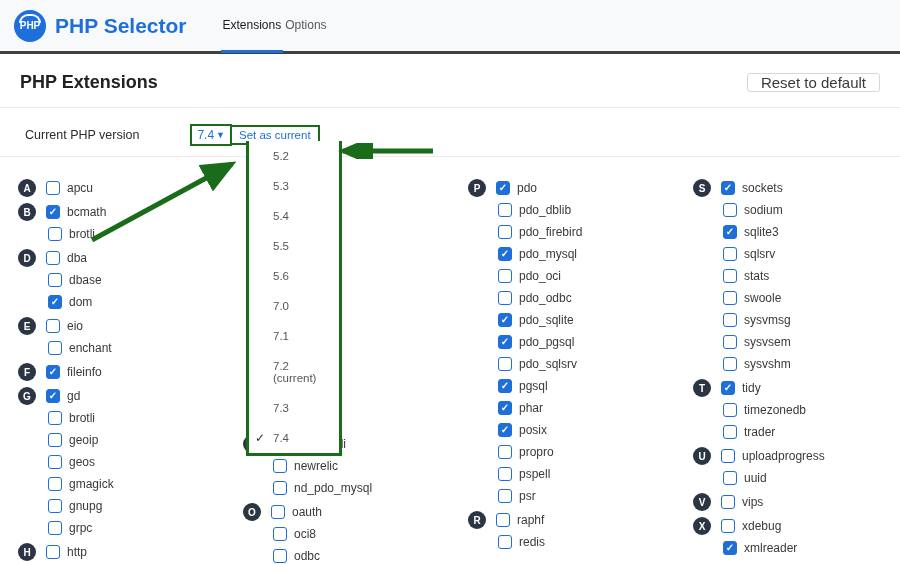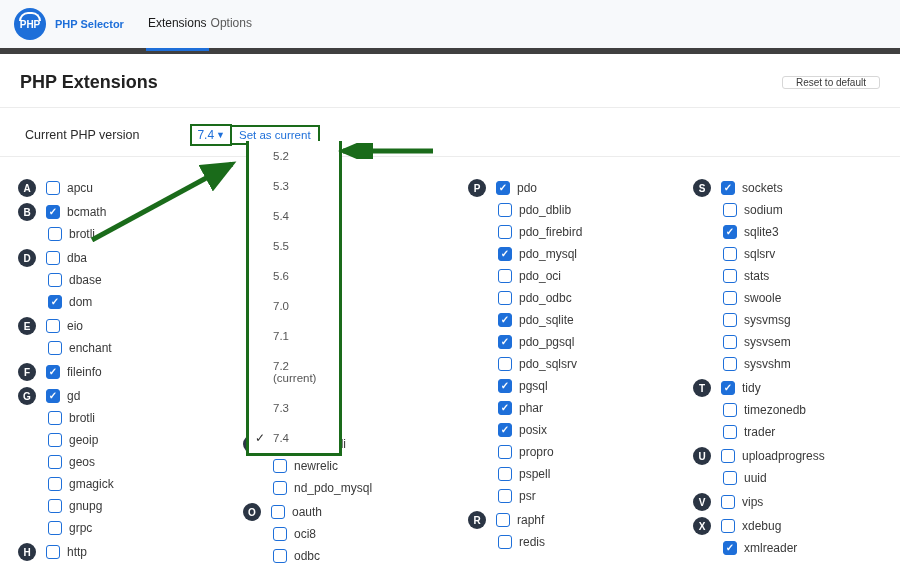--- a/index.html
+++ b/index.html
@@ -1,28 +1,28 @@
 <!DOCTYPE html>
 <html><head>
 <meta charset="utf-8">
 <style>
   * { box-sizing: border-box; margin: 0; padding: 0; }
   body { font-family: -apple-system, BlinkMacSystemFont, "Segoe UI", Arial, sans-serif; font-size: 13px; color: #2b2b2b; width: 900px; background: #fff; }
   
-  .header { display: flex; align-items: center; height: 54px; padding: 0 14px; background: #f7f9fb; border-bottom: 6px solid #404040; }
+  .header { display: flex; align-items: center; height: 54px; padding: 0 14px; background: #f7f9fb; border-bottom: 3px solid #404040; }
   .logo { width: 32px; height: 32px; border-radius: 50%; background: #1e6fd9; display: flex; align-items: center; justify-content: center; color: #fff; font-weight: 700; font-size: 10px; margin-right: 9px; position: relative; }
   .logo::before { content:""; position:absolute; top:4px; left:5px; right:5px; height:7px; border:2px solid #fff; border-bottom:none; border-radius:11px 11px 0 0; }
-  .app-title { font-size: 11px; font-weight: 700; color: #1e6fd9; margin-right: 22px; }
+  .app-title { font-size: 21px; font-weight: 700; color: #1e6fd9; margin-right: 34px; }
   .tabs { display: flex; font-size: 12px; color: #5a5a5a; }
   .tab { padding: 18px 2px; cursor: pointer; }
   .tab.active { color: #1a1a1a; border-bottom: 3px solid #1e6fd9; margin-bottom: -1px; }
   
   .titlebar { display: flex; align-items: center; justify-content: space-between; padding: 18px 20px 14px; border-bottom: 1px solid #ececec; }
   .page-title { font-size: 18px; font-weight: 700; color: #222; }
-  .reset-btn { border: 1px solid #d7d7d7; background: #fff; border-radius: 3px; padding: 0 13px; font-size: 10px; color: #3a3a3a; cursor: pointer; }
+  .reset-btn { border: 1px solid #d7d7d7; background: #fff; border-radius: 3px; padding: 0 13px; font-size: 15px; color: #3a3a3a; cursor: pointer; }
   
   .version-row { display: flex; align-items: center; padding: 16px 25px 10px; font-size: 12.5px; position: relative; border-bottom:1px solid #ececec; }
   .version-label { font-weight: 400; margin-right: 51px; }
   .version-select { color: #1e6fd9; font-size: 12px; cursor: pointer; display:inline-flex; align-items:center; gap:2px; border:2px solid #1a6b1a; padding:2px 5px; }
   .chev-down { font-size: 9px; }
   .set-current { color: #1e6fd9; border:2px solid #1a6b1a; border-left:none; padding:2px 7px; font-size:11.5px; cursor:pointer; }
   
   .dropdown { position: absolute; top: 33px; left: 246px; width: 96px; background:#fff; border: 3px solid #1a6b1a; border-top:none; z-index:5; }
   .dropdown-item { padding: 9px 12px 9px 24px; font-size: 11.5px; color:#555; cursor:pointer; position:relative; }
   .dropdown-item .check { position:absolute; left:6px; top:8px; font-size:12px; color:#333;}

